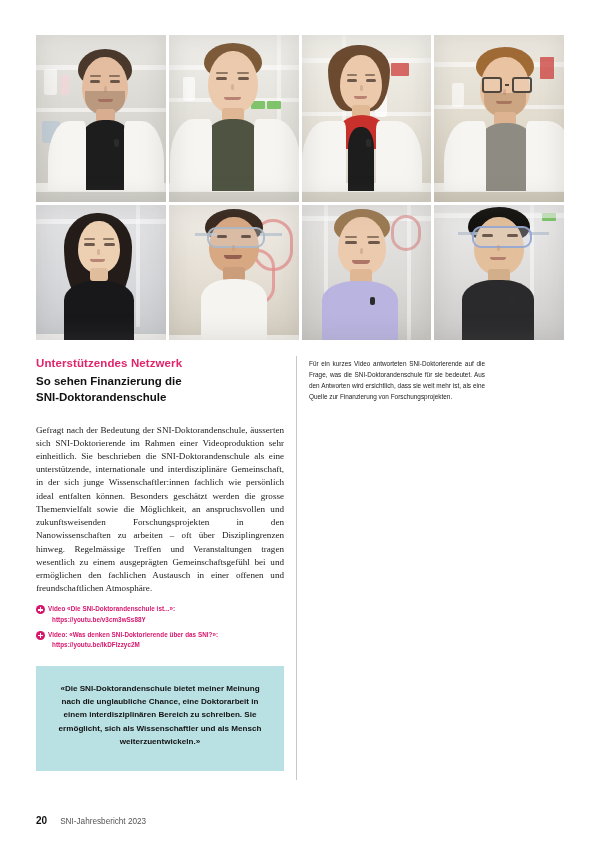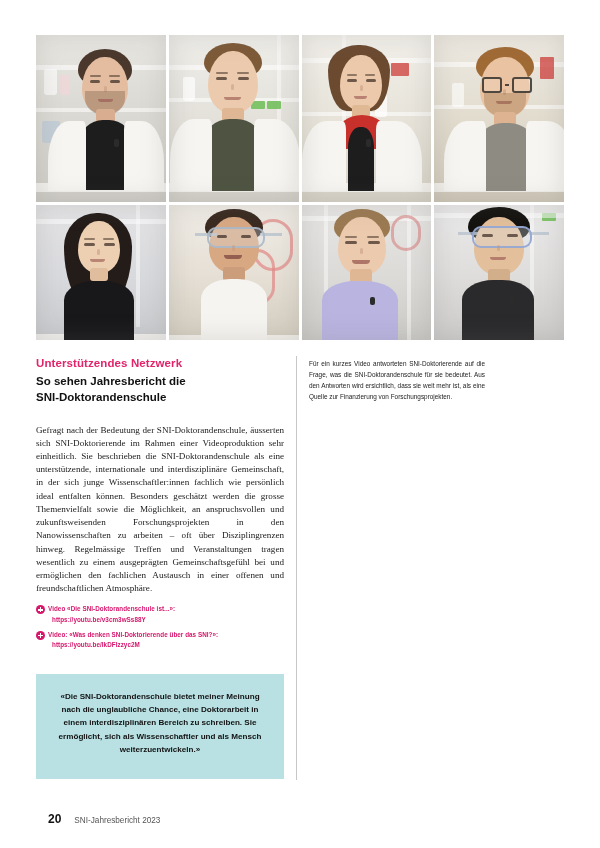--- a/index.html
+++ b/index.html
@@ -290,21 +290,21 @@
     font-weight: bold;
     letter-spacing: 0.05px;
   }
   .video-url {
     display: block;
     font-weight: bold;
     padding-left: 4px;
   }
 
   .quote-box {
-    margin-top: 24px;
+    margin-top: 16px;
     background: #b9e0e3;
     padding: 16px 17px 17px 17px;
     width: 248px;
     box-sizing: border-box;
   }
   .quote-text {
     font-size: 8.1px;
     font-weight: bold;
     line-height: 1.62;
     color: #121212;
@@ -333,24 +333,23 @@
   
   .footer {
     position: absolute;
     left: 36px;
     bottom: 22px;
     display: flex;
     align-items: baseline;
     gap: 13px;
   }
   .footer-page {
-    font-size: 12px;
+    font-size: 10px;
     font-weight: bold;
     color: #111111;
-    margin-left: 12px;
   }
   .footer-label {
     font-size: 8.2px;
     color: #555555;
   }
 </style>
 </head>
 <body>
 
 <div class="page">
@@ -556,21 +555,21 @@
   </div>
 
   <div class="content">
     <div class="columns">
 
       <div class="col-main">
 
         <p class="kicker">Unterstützendes Netzwerk</p>
 
         <h1 class="headline">
-          <span>So sehen Jahresbericht die</span>
+          <span>So sehen Finanzierung die</span>
           <span>SNI-Doktorandenschule</span>
         </h1>
 
         <p class="body-serif">Gefragt nach der Bedeutung der SNI-Doktorandenschule, äusserten sich SNI-Doktorierende im Rahmen einer Videoproduktion sehr einheitlich. Sie beschrieben die SNI-Doktorandenschule als eine unterstützende, internationale und interdisziplinäre Gemeinschaft, in der sich junge Wissenschaftler:innen fachlich wie persönlich ideal entfalten können. Besonders geschätzt werden die grosse Themenvielfalt sowie die Möglichkeit, an anspruchsvollen und zukunftsweisenden Forschungsprojekten in den Nanowissenschaften zu arbeiten – oft über Disziplingrenzen hinweg. Regelmässige Treffen und Veranstaltungen tragen wesentlich zu einem ausgeprägten Gemeinschaftsgefühl bei und ermöglichen den fachlichen Austausch in einer offenen und freundschaftlichen Atmosphäre.</p>
 
         <div class="video-links">
 
           <div class="video-link">
             <span class="plus-icon"></span>
             <span class="video-text">

